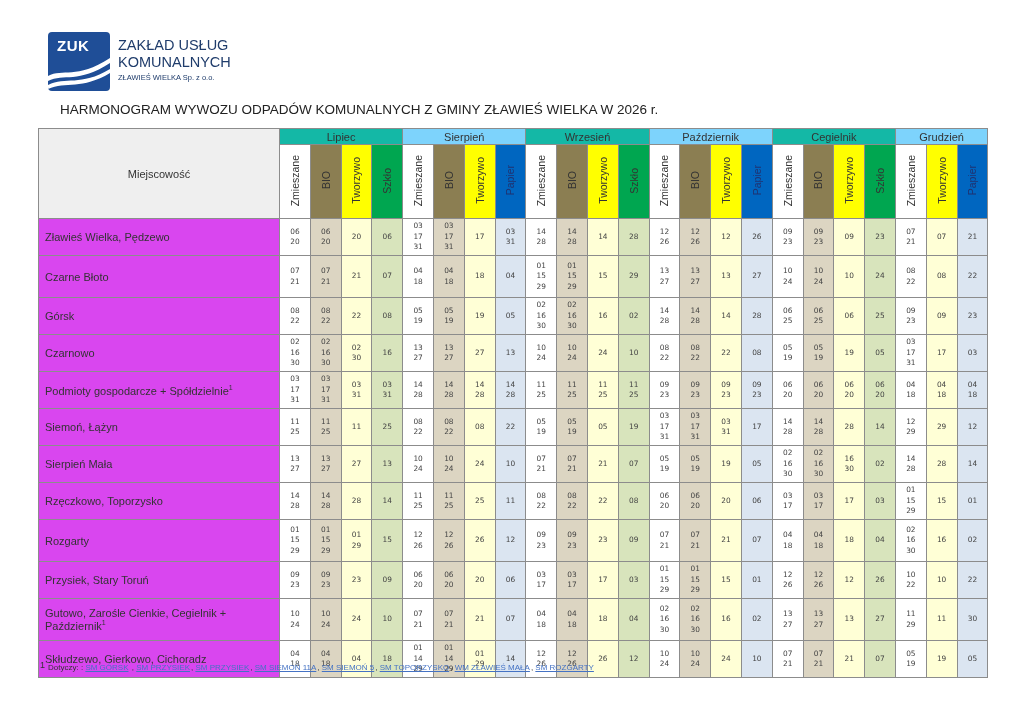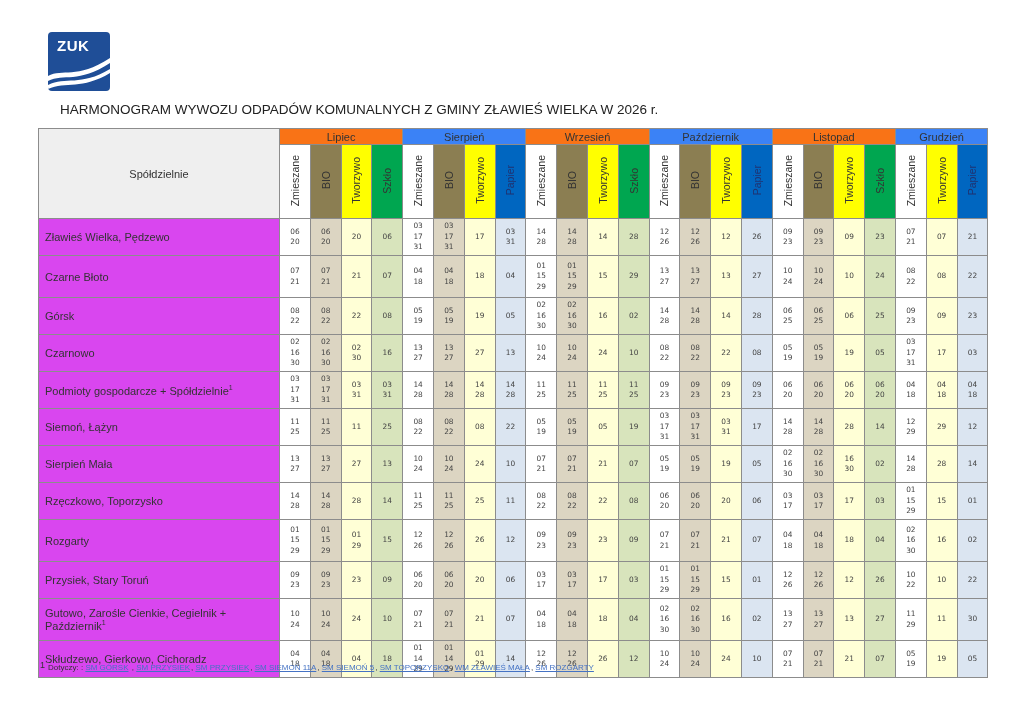--- a/index.html
+++ b/index.html
@@ -9,22 +9,22 @@
   .logo-box .zuk { position: absolute; left: 9px; top: 5px; color: #fff; font-weight: bold; font-size: 15px; letter-spacing: 0.5px; }
   .logo-box svg { position: absolute; left: 0; top: 22px; }
   .logo-text { margin-left: 8px; margin-top: 5px; color: #1f3c6b; }
   .logo-text .l1, .logo-text .l2 { font-size: 14.5px; line-height: 17px; }
   .logo-text .l3 { font-size: 7.5px; margin-top: 2px; }
   .doc-title { position: absolute; left: 60px; top: 102px; font-size: 13.5px; color: #222; }
   table.sched { position: absolute; left: 38px; top: 128px; border-collapse: collapse; table-layout: fixed; }
   table.sched td, table.sched th { border: 1px solid #8c8c8c; padding: 0; text-align: center; font-weight: normal; }
   .place-head { background: #efefef; font-size: 11px; color: #333; }
   .month { height: 15px; font-size: 11px; color: #333; }
-  .month.white { background: #f97316; }
-  .month.pink { background: #3b82f6; }
+  .month.white { background: #14b8a6; }
+  .month.pink { background: #7dd3fc; }
   .cat { height: 73px; font-size: 10.5px; }
   .cat span { display: inline-block; writing-mode: vertical-rl; transform: rotate(180deg); white-space: nowrap; }
   .cat.mixed { background: #ffffff; color: #333; }
   .cat.bio { background: #8b7e52; color: #333; }
   .cat.plastic { background: #ffff00; color: #333; }
   .cat.glass { background: #00a650; color: #333; }
   .cat.paper { background: #0066c0; color: #1f3270; }
   .place { background: #d946ef; text-align: left !important; padding-left: 6px !important; font-size: 11px; color: #333; }
   .place sup { font-size: 7px; }
   td.v { font-family: "DejaVu Sans", sans-serif; font-size: 7.4px; line-height: 10.5px; color: #444; white-space: pre-line; }
@@ -41,20 +41,25 @@
 <body>
 
 <div class="logo">
   <div class="logo-box">
     <span class="zuk">ZUK</span>
     <svg width="62" height="37" viewBox="0 0 62 37">
       <path d="M0 22 C15 14, 28 26, 62 4 L62 9 C30 30, 16 19, 0 27 Z" fill="#ffffff"></path>
       <path d="M0 31 C18 22, 32 33, 62 15 L62 19 C34 36, 18 27, 0 35 Z" fill="#ffffff"></path>
     </svg>
   </div>
+  <div class="logo-text">
+    <div class="l1">ZAKŁAD USŁUG</div>
+    <div class="l2">KOMUNALNYCH</div>
+    <div class="l3">ZŁAWIEŚ WIELKA Sp. z o.o.</div>
+  </div>
 </div>
 
 <div class="doc-title">HARMONOGRAM WYWOZU ODPADÓW KOMUNALNYCH Z GMINY ZŁAWIEŚ WIELKA W 2026 r.</div>
 
 <table class="sched" id="sched">
   <colgroup id="colgroup">
       <col style="width: 241px;">
       <col style="width: 30.8px;">
       <col style="width: 30.8px;">
       <col style="width: 30.8px;">
@@ -74,26 +79,26 @@
       <col style="width: 30.8px;">
       <col style="width: 30.8px;">
       <col style="width: 30.8px;">
       <col style="width: 30.8px;">
       <col style="width: 30.8px;">
       <col style="width: 30.8px;">
       <col style="width: 30.8px;">
     </colgroup>
   <thead id="thead">
       <tr>
-        <th rowspan="2" class="place-head">Spółdzielnie</th>
+        <th rowspan="2" class="place-head">Miejscowość</th>
         <th colspan="4" class="month white">Lipiec</th>
         <th colspan="4" class="month pink">Sierpień</th>
         <th colspan="4" class="month white">Wrzesień</th>
         <th colspan="4" class="month pink">Październik</th>
-        <th colspan="4" class="month white">Listopad</th>
+        <th colspan="4" class="month white">Cegielnik</th>
         <th colspan="3" class="month pink">Grudzień</th>
       </tr>
       <tr>
         <th class="cat mixed"><span>Zmieszane</span></th>
         <th class="cat bio"><span>BIO</span></th>
         <th class="cat plastic"><span>Tworzywo</span></th>
         <th class="cat glass"><span>Szkło</span></th>
         <th class="cat mixed"><span>Zmieszane</span></th>
         <th class="cat bio"><span>BIO</span></th>
         <th class="cat plastic"><span>Tworzywo</span></th>

